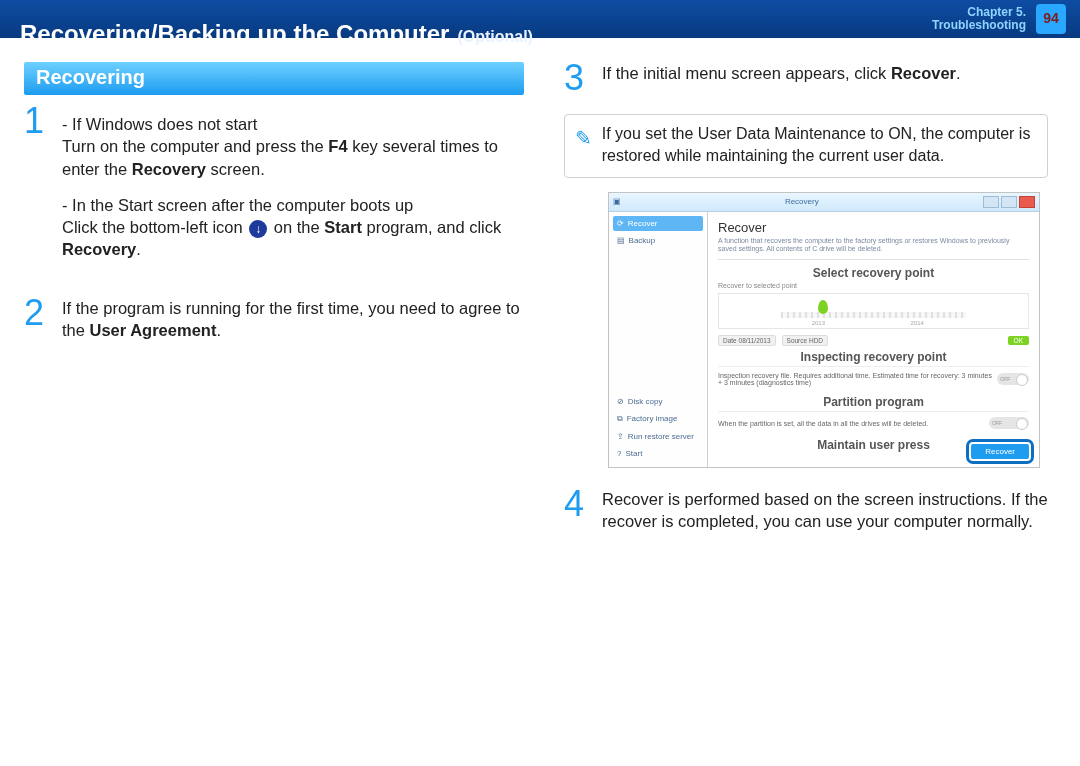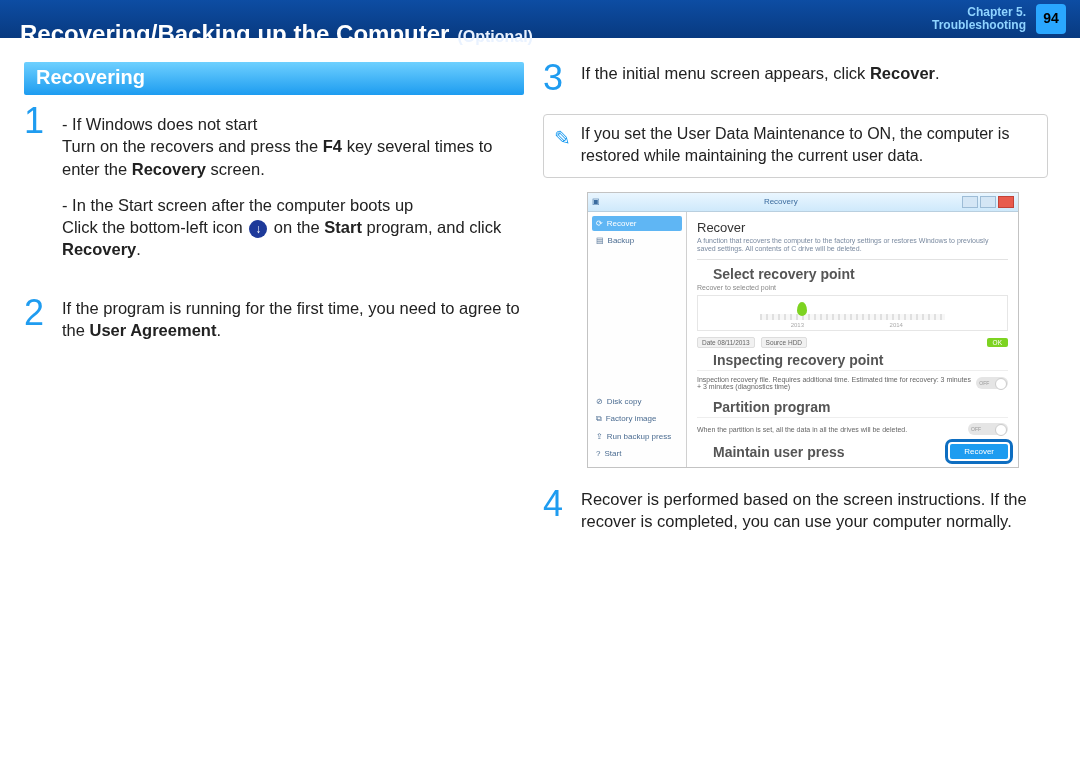--- a/index.html
+++ b/index.html
@@ -36,28 +36,28 @@
     gap: 10px;
     font-size: 12px;
     font-weight: 700;
     color: #8fd3ff;
     text-align: right;
     line-height: 1.1;
   }
   .page-badge {
     width: 30px; height: 30px;
     background: #2aa7ff;
-    color:#000000;
+    color:#7f1d1d;
     display:flex; align-items:center; justify-content:center;
     font-size: 14px; font-weight:700;
     border-radius: 4px;
   }
   .content {
     display: flex;
-    gap: 19px;
+    gap: 40px;
     padding: 24px 32px 0 24px;
   }
   .col-left { width: 500px; }
   .col-right { flex:1; }
   .section-heading {
     background: linear-gradient(#6ed0ff,#1d9cf0);
     color:#fff;
     font-weight:700;
     font-size: 20px;
     padding: 4px 12px 6px;
@@ -163,21 +163,21 @@
     color:#4b6c91;
   }
   .ss-side-top .active { background:#5fb6f4; color:#fff; border-radius:2px;}
   .ss-main {
     flex:1;
     padding: 8px 10px;
     position:relative;
   }
   .ss-h { font-size: 13px; color:#333; margin-bottom:2px;}
   .ss-desc { font-size:7px; color:#7a8aa0; line-height:1.2; border-bottom:1px solid #e2e2e2; padding-bottom:6px; margin-bottom:6px;}
-  .ss-section-label { font-size:14px; font-weight:700; color:#555; margin: 4px 16px 2px;}
+  .ss-section-label { font-size:12px; font-weight:700; color:#555; margin: 4px 16px 2px; text-align: center;}
   .ss-sub { font-size:7px; color:#888; margin-bottom:4px;}
   .timeline {
     height: 30px;
     background:#fff;
     border:1px solid #e6e6e6;
     margin: 4px 0 6px;
     position:relative;
     display:flex; align-items:flex-end; justify-content:center;
     padding-bottom:4px;
   }
@@ -224,21 +224,21 @@
 <div class="content">
   <div class="col-left">
     <div class="section-heading">Recovering</div>
 
     <div class="step">
       <div class="step-num">1</div>
       <div class="step-body">
         <ul class="sub">
           <li>
             <span class="lead">If Windows does not start</span><br>
-            <span>Turn on the recovers and press the </span><b>F4</b><span> key several times to enter the </span><b>Recovery</b><span> screen.</span>
+            <span>Turn on the computer and press the </span><b>F4</b><span> key several times to enter the </span><b>Recovery</b><span> screen.</span>
           </li>
           <li>
             <span class="lead">In the Start screen after the computer boots up</span><br>
             <span>Click the bottom-left icon </span><span class="inline-icon">↓</span><span> on the </span><b>Start</b><span> program, and click </span><b>Recovery</b><span>.</span>
           </li>
         </ul>
       </div>
     </div>
 
     <div class="step">
@@ -290,21 +290,21 @@
             <div>
                 <span>⊘</span>
                 <span>Disk copy</span>
               </div>
             <div>
                 <span>⧉</span>
                 <span>Factory image</span>
               </div>
             <div>
                 <span>⇪</span>
-                <span>Run backup press</span>
+                <span>Run restore server</span>
               </div>
             <div>
                 <span>?</span>
                 <span>Start</span>
               </div>
           </div>
         </div>
         <div class="ss-main">
           <div class="ss-h">Recover</div>
           <div class="ss-desc">A function that recovers the computer to the factory settings or restores Windows to previously saved settings. All contents of C drive will be deleted.</div>

